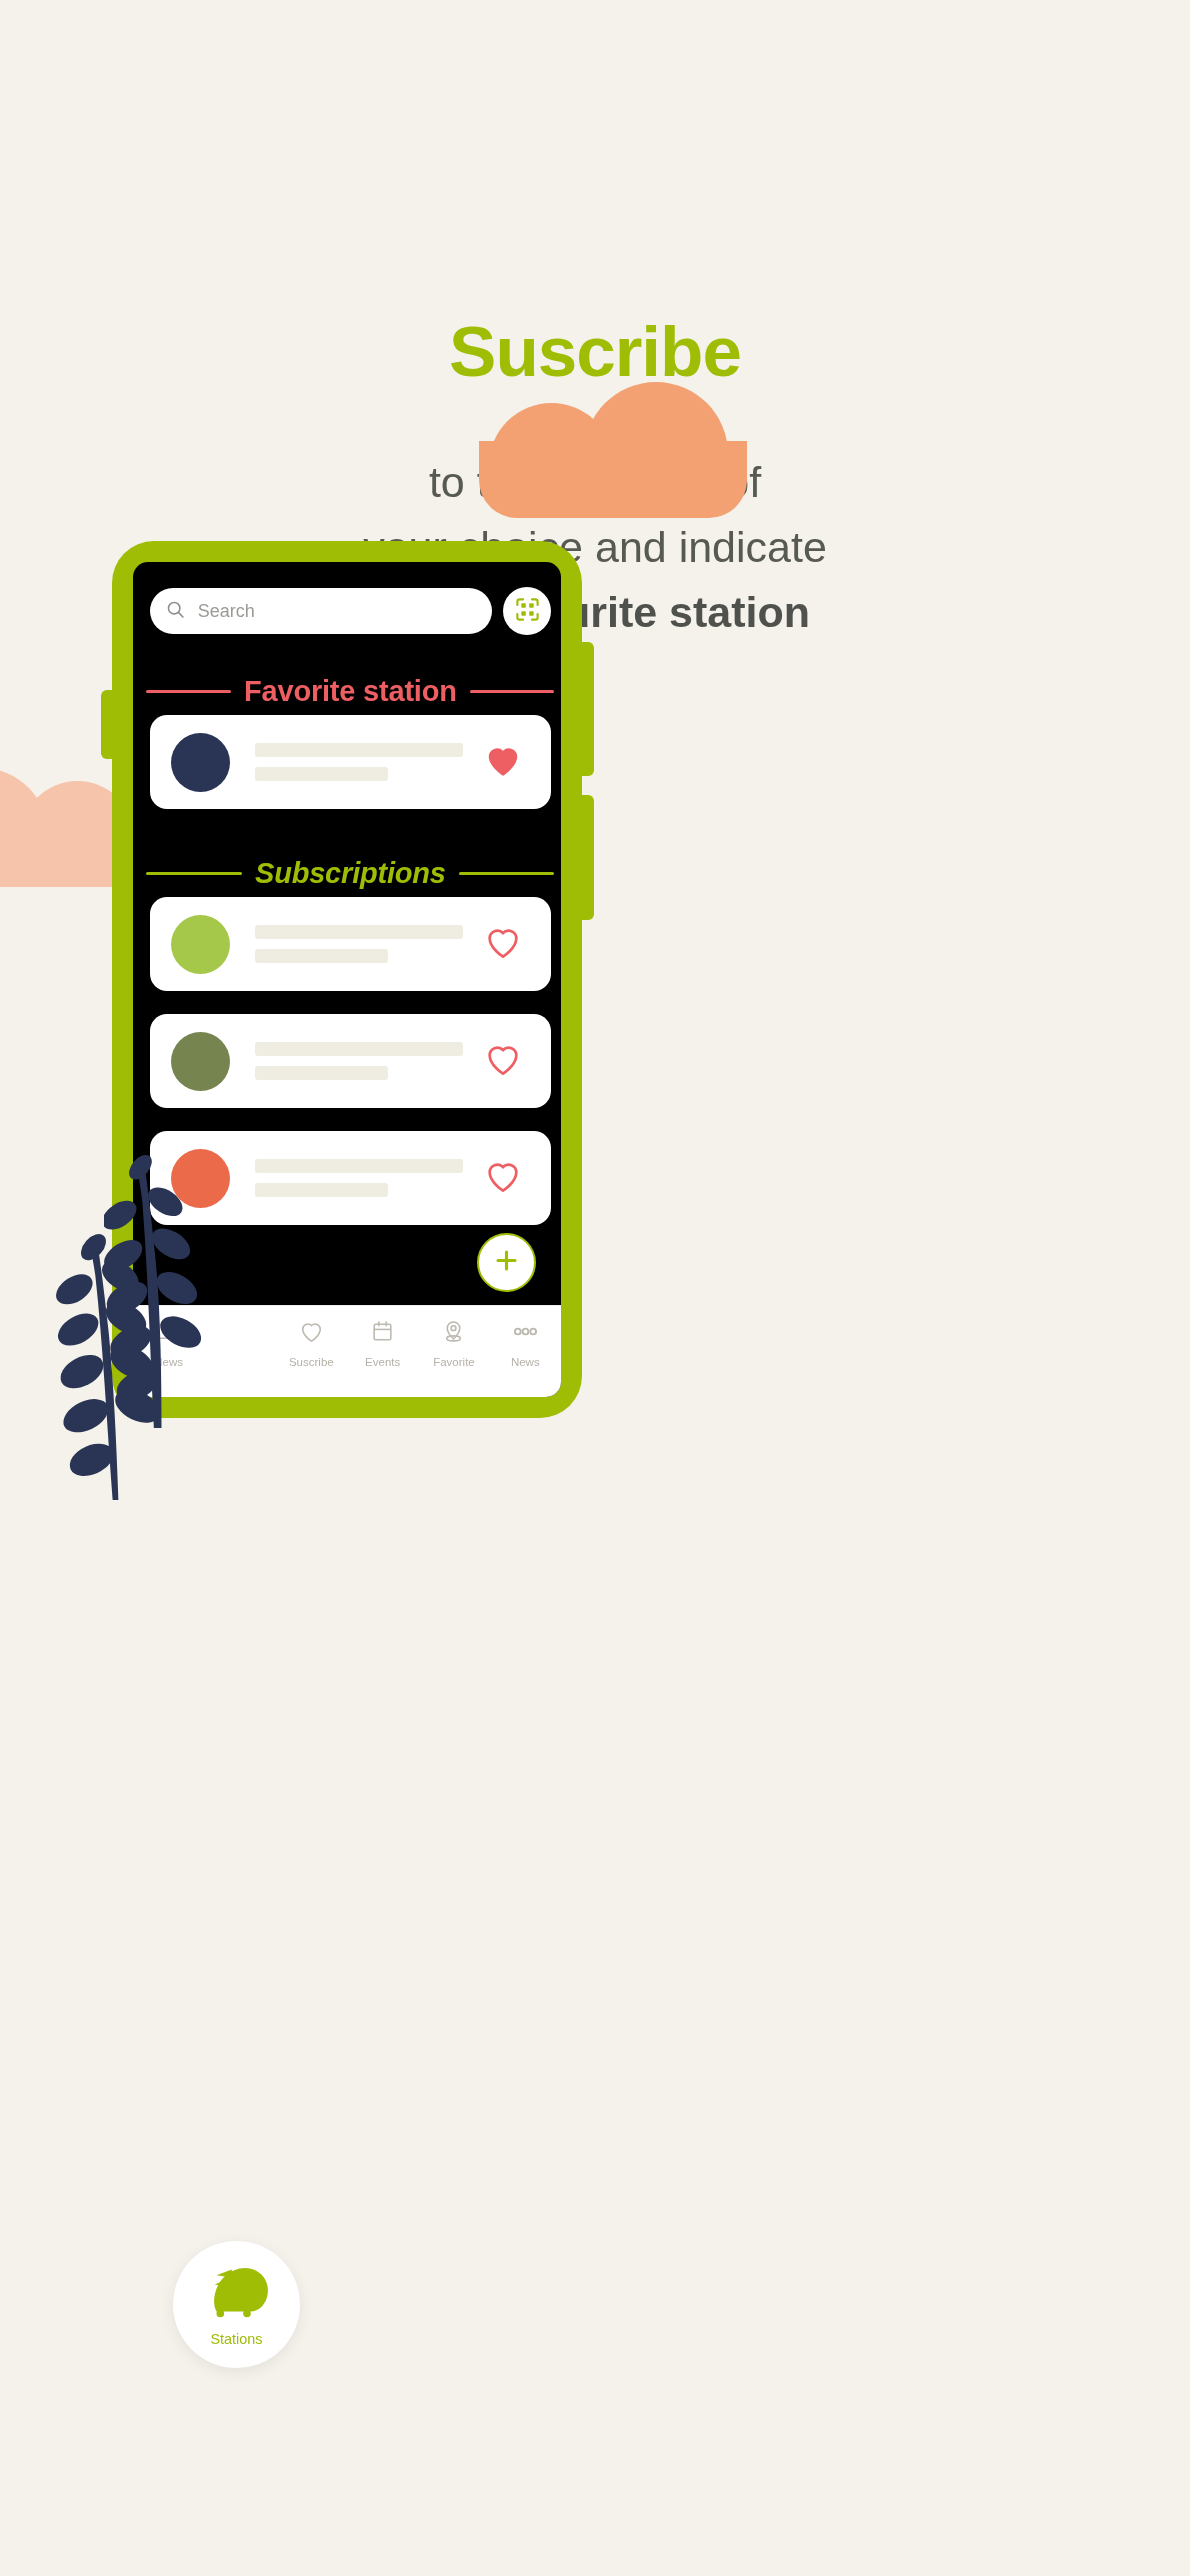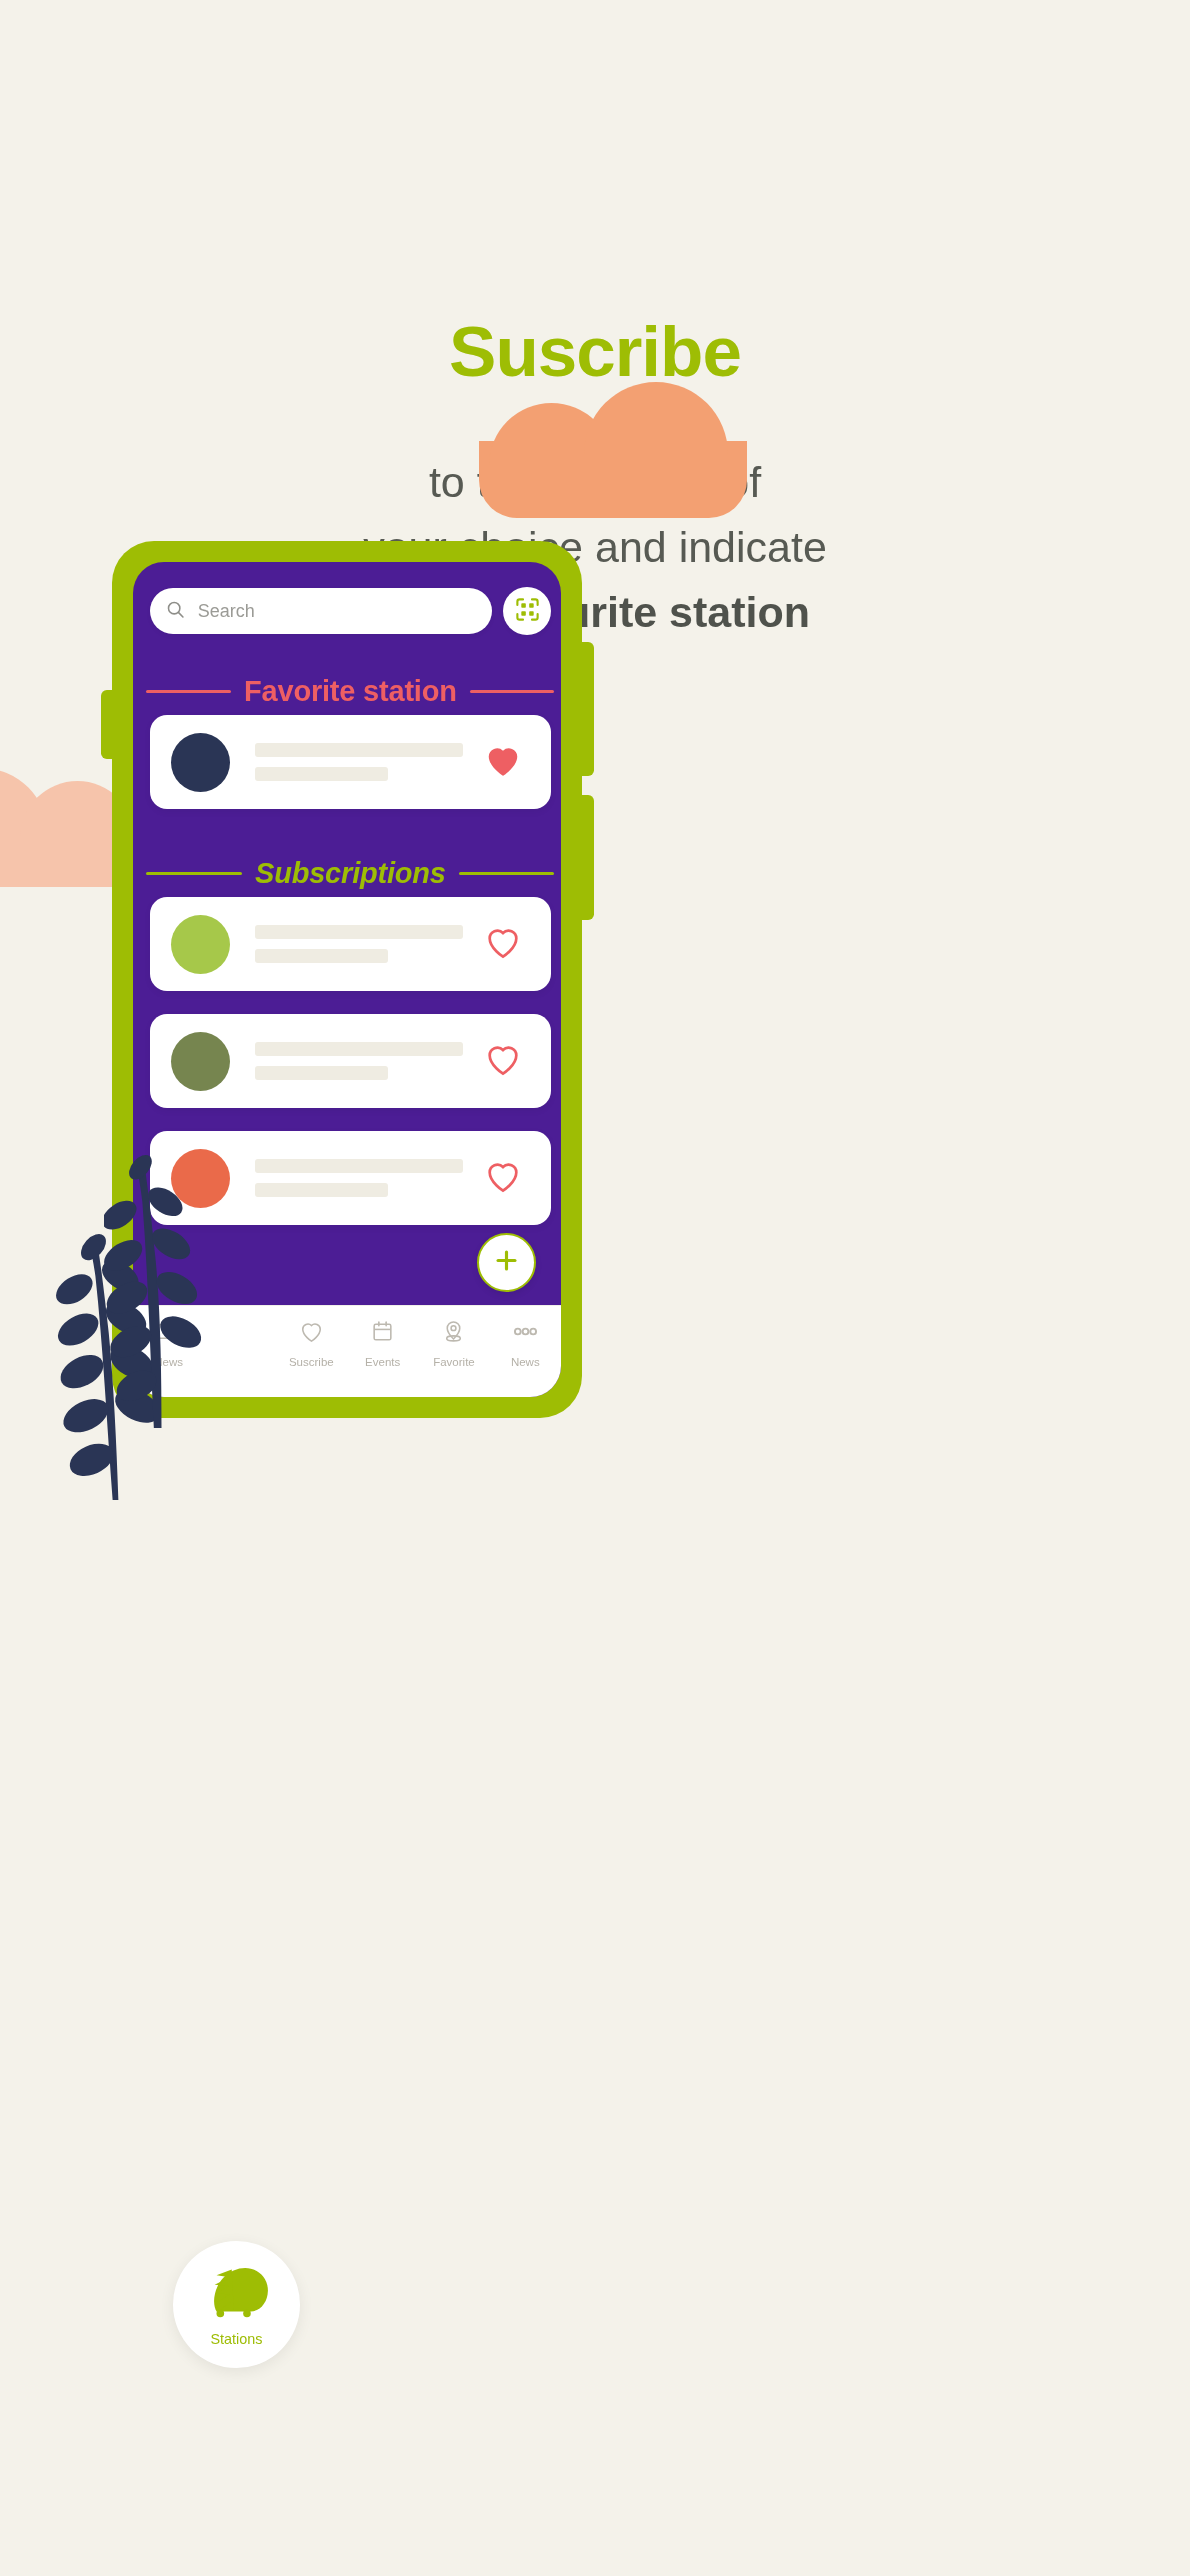--- a/index.html
+++ b/index.html
@@ -92,22 +92,22 @@
     position: absolute;
     left: 112px; top: 541px;
     width: 470px; height: 877px;
     background: #9ebd04;
     border-radius: 42px;
     padding: 21px;
   }
   .phone-screen {
     position: relative;
     width: 100%; height: 100%;
-    background: #4c1d95;
-    border-radius: 31px;
+    background: #000000;
+    border-radius: 15px;
     overflow: hidden;
   }
   .side-btn {
     position: absolute;
     background: #9ebd04;
     border-radius: 5.8px;
   }
   .side-btn.left-1  { left: -11.5px; top: 149px; width: 13.4px; height: 69px; border-radius: 5.8px 0 0 5.8px; }
   .side-btn.right-1 { right: -11.5px; top: 101px; width: 13.4px; height: 134px; border-radius: 0 5.8px 5.8px 0; }
   .side-btn.right-2 { right: -11.5px; top: 254px; width: 13.4px; height: 125px; border-radius: 0 5.8px 5.8px 0; }

